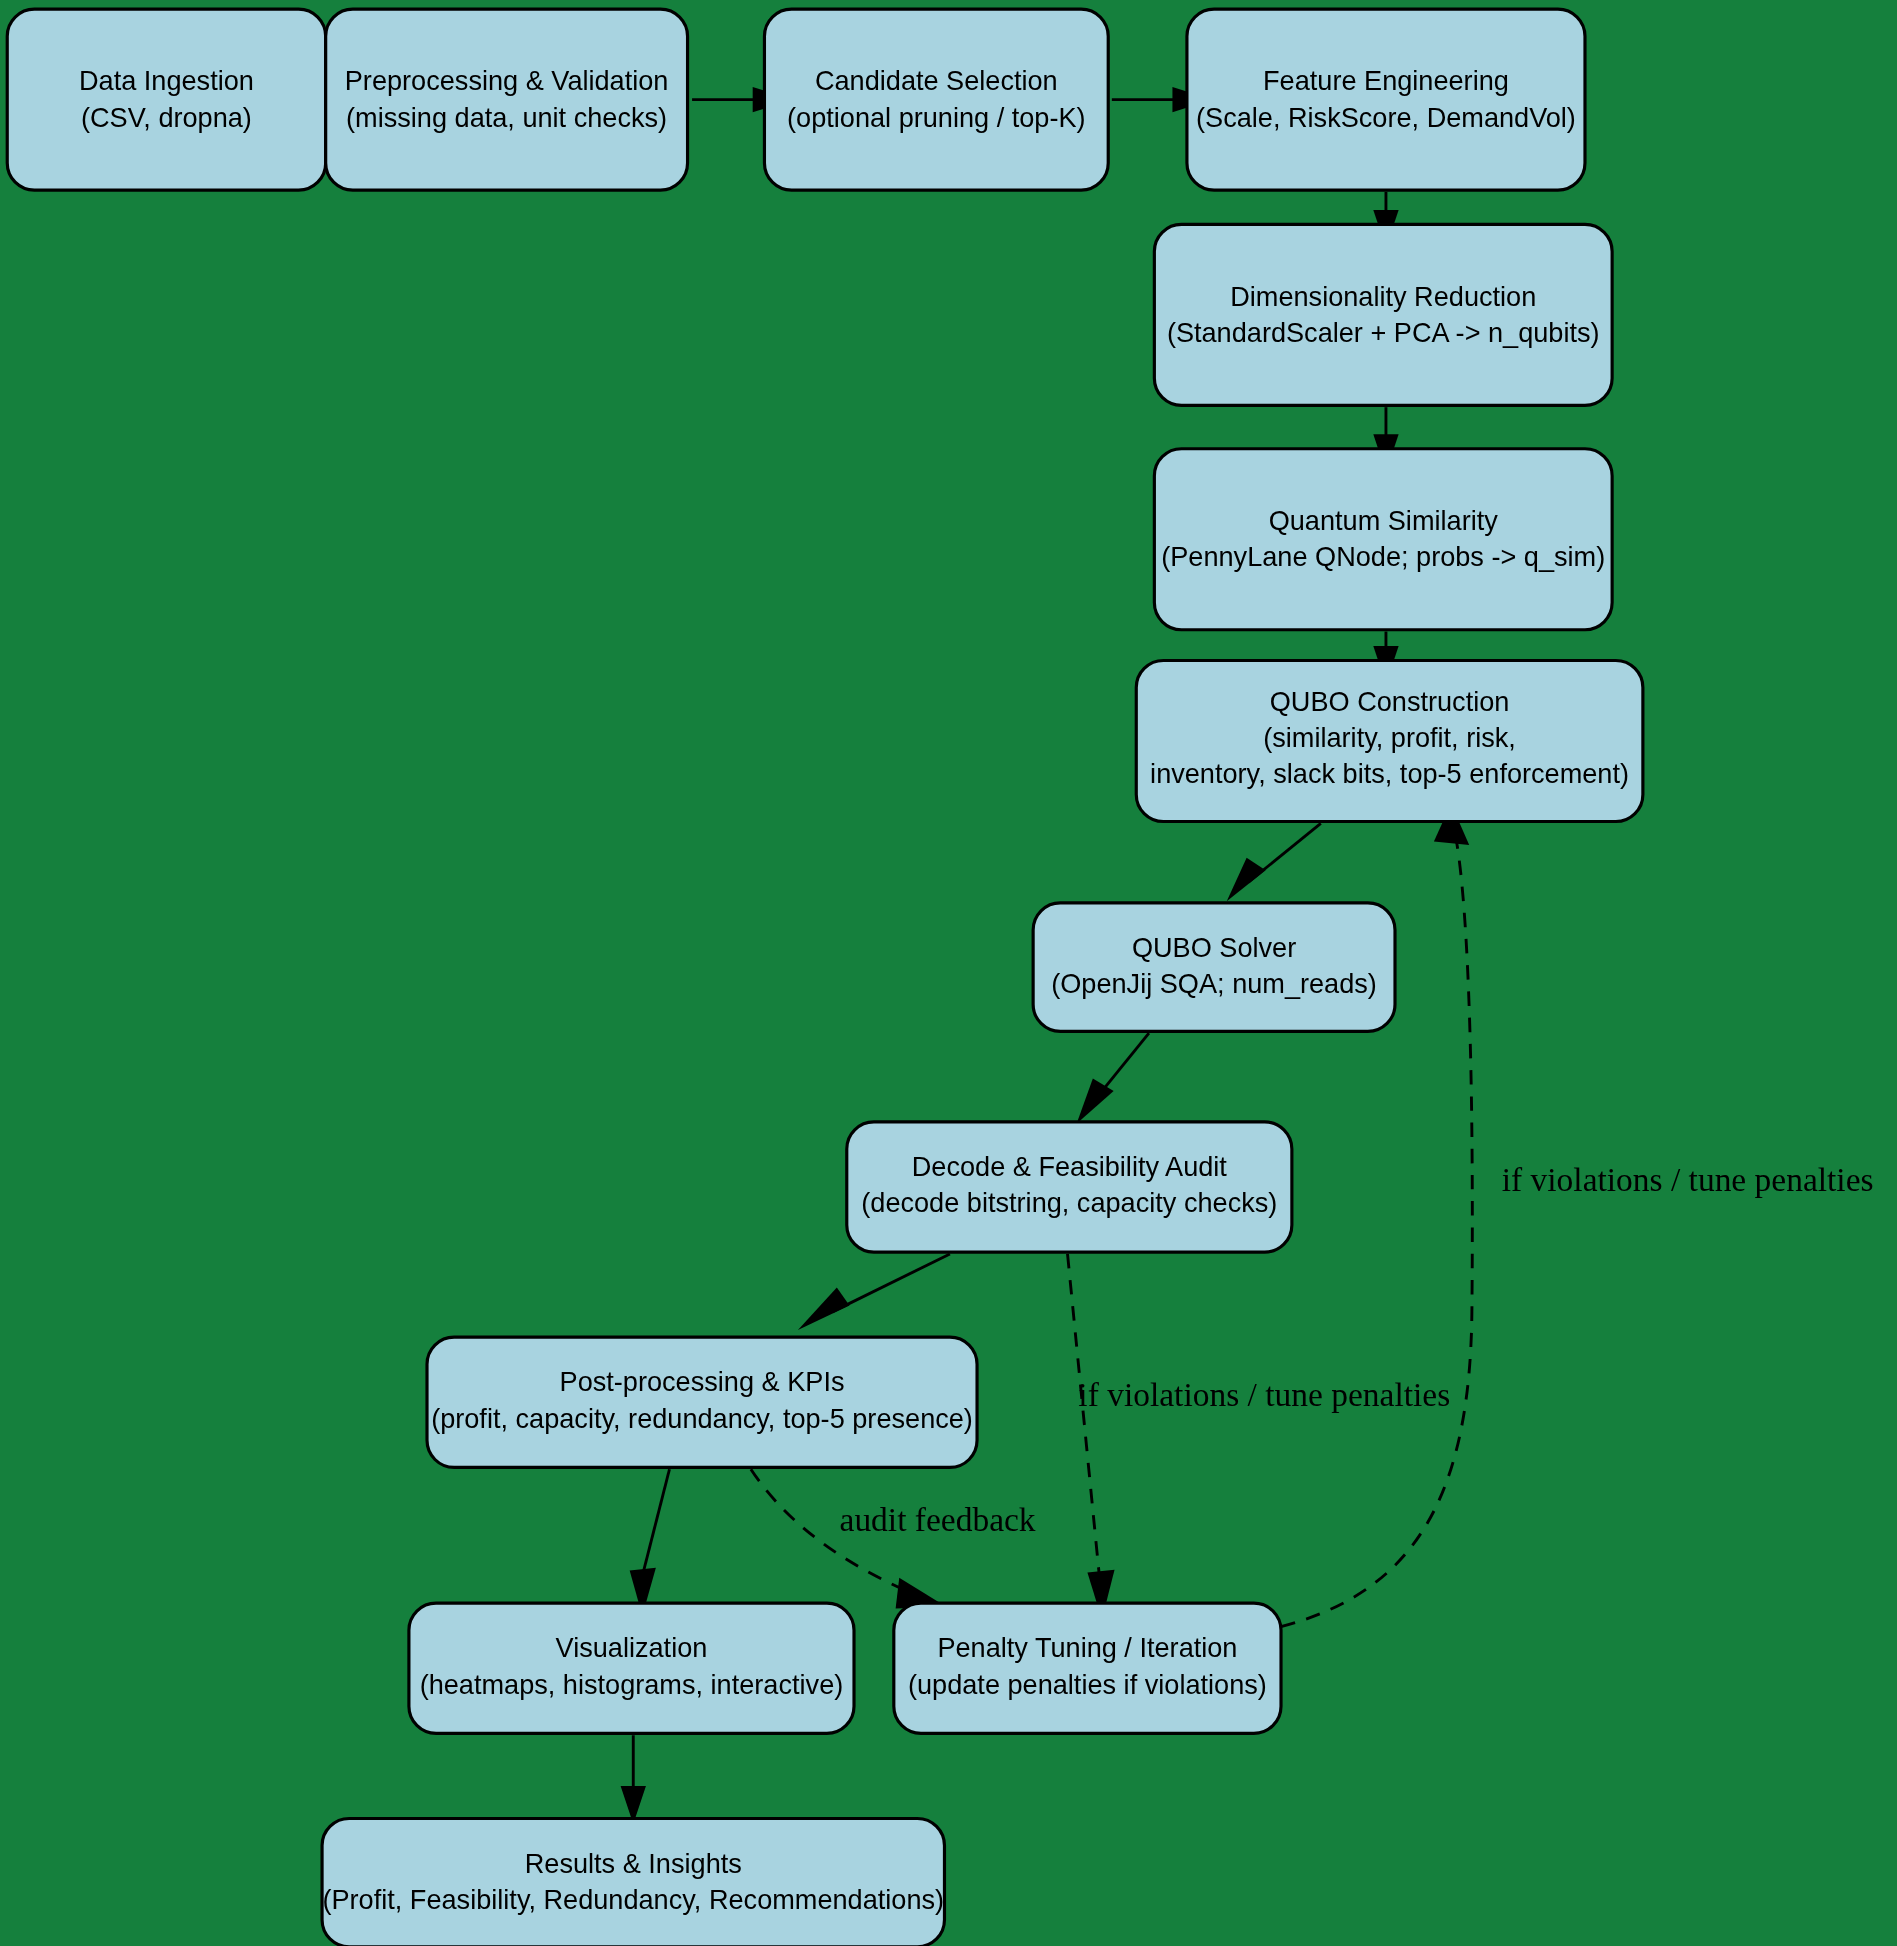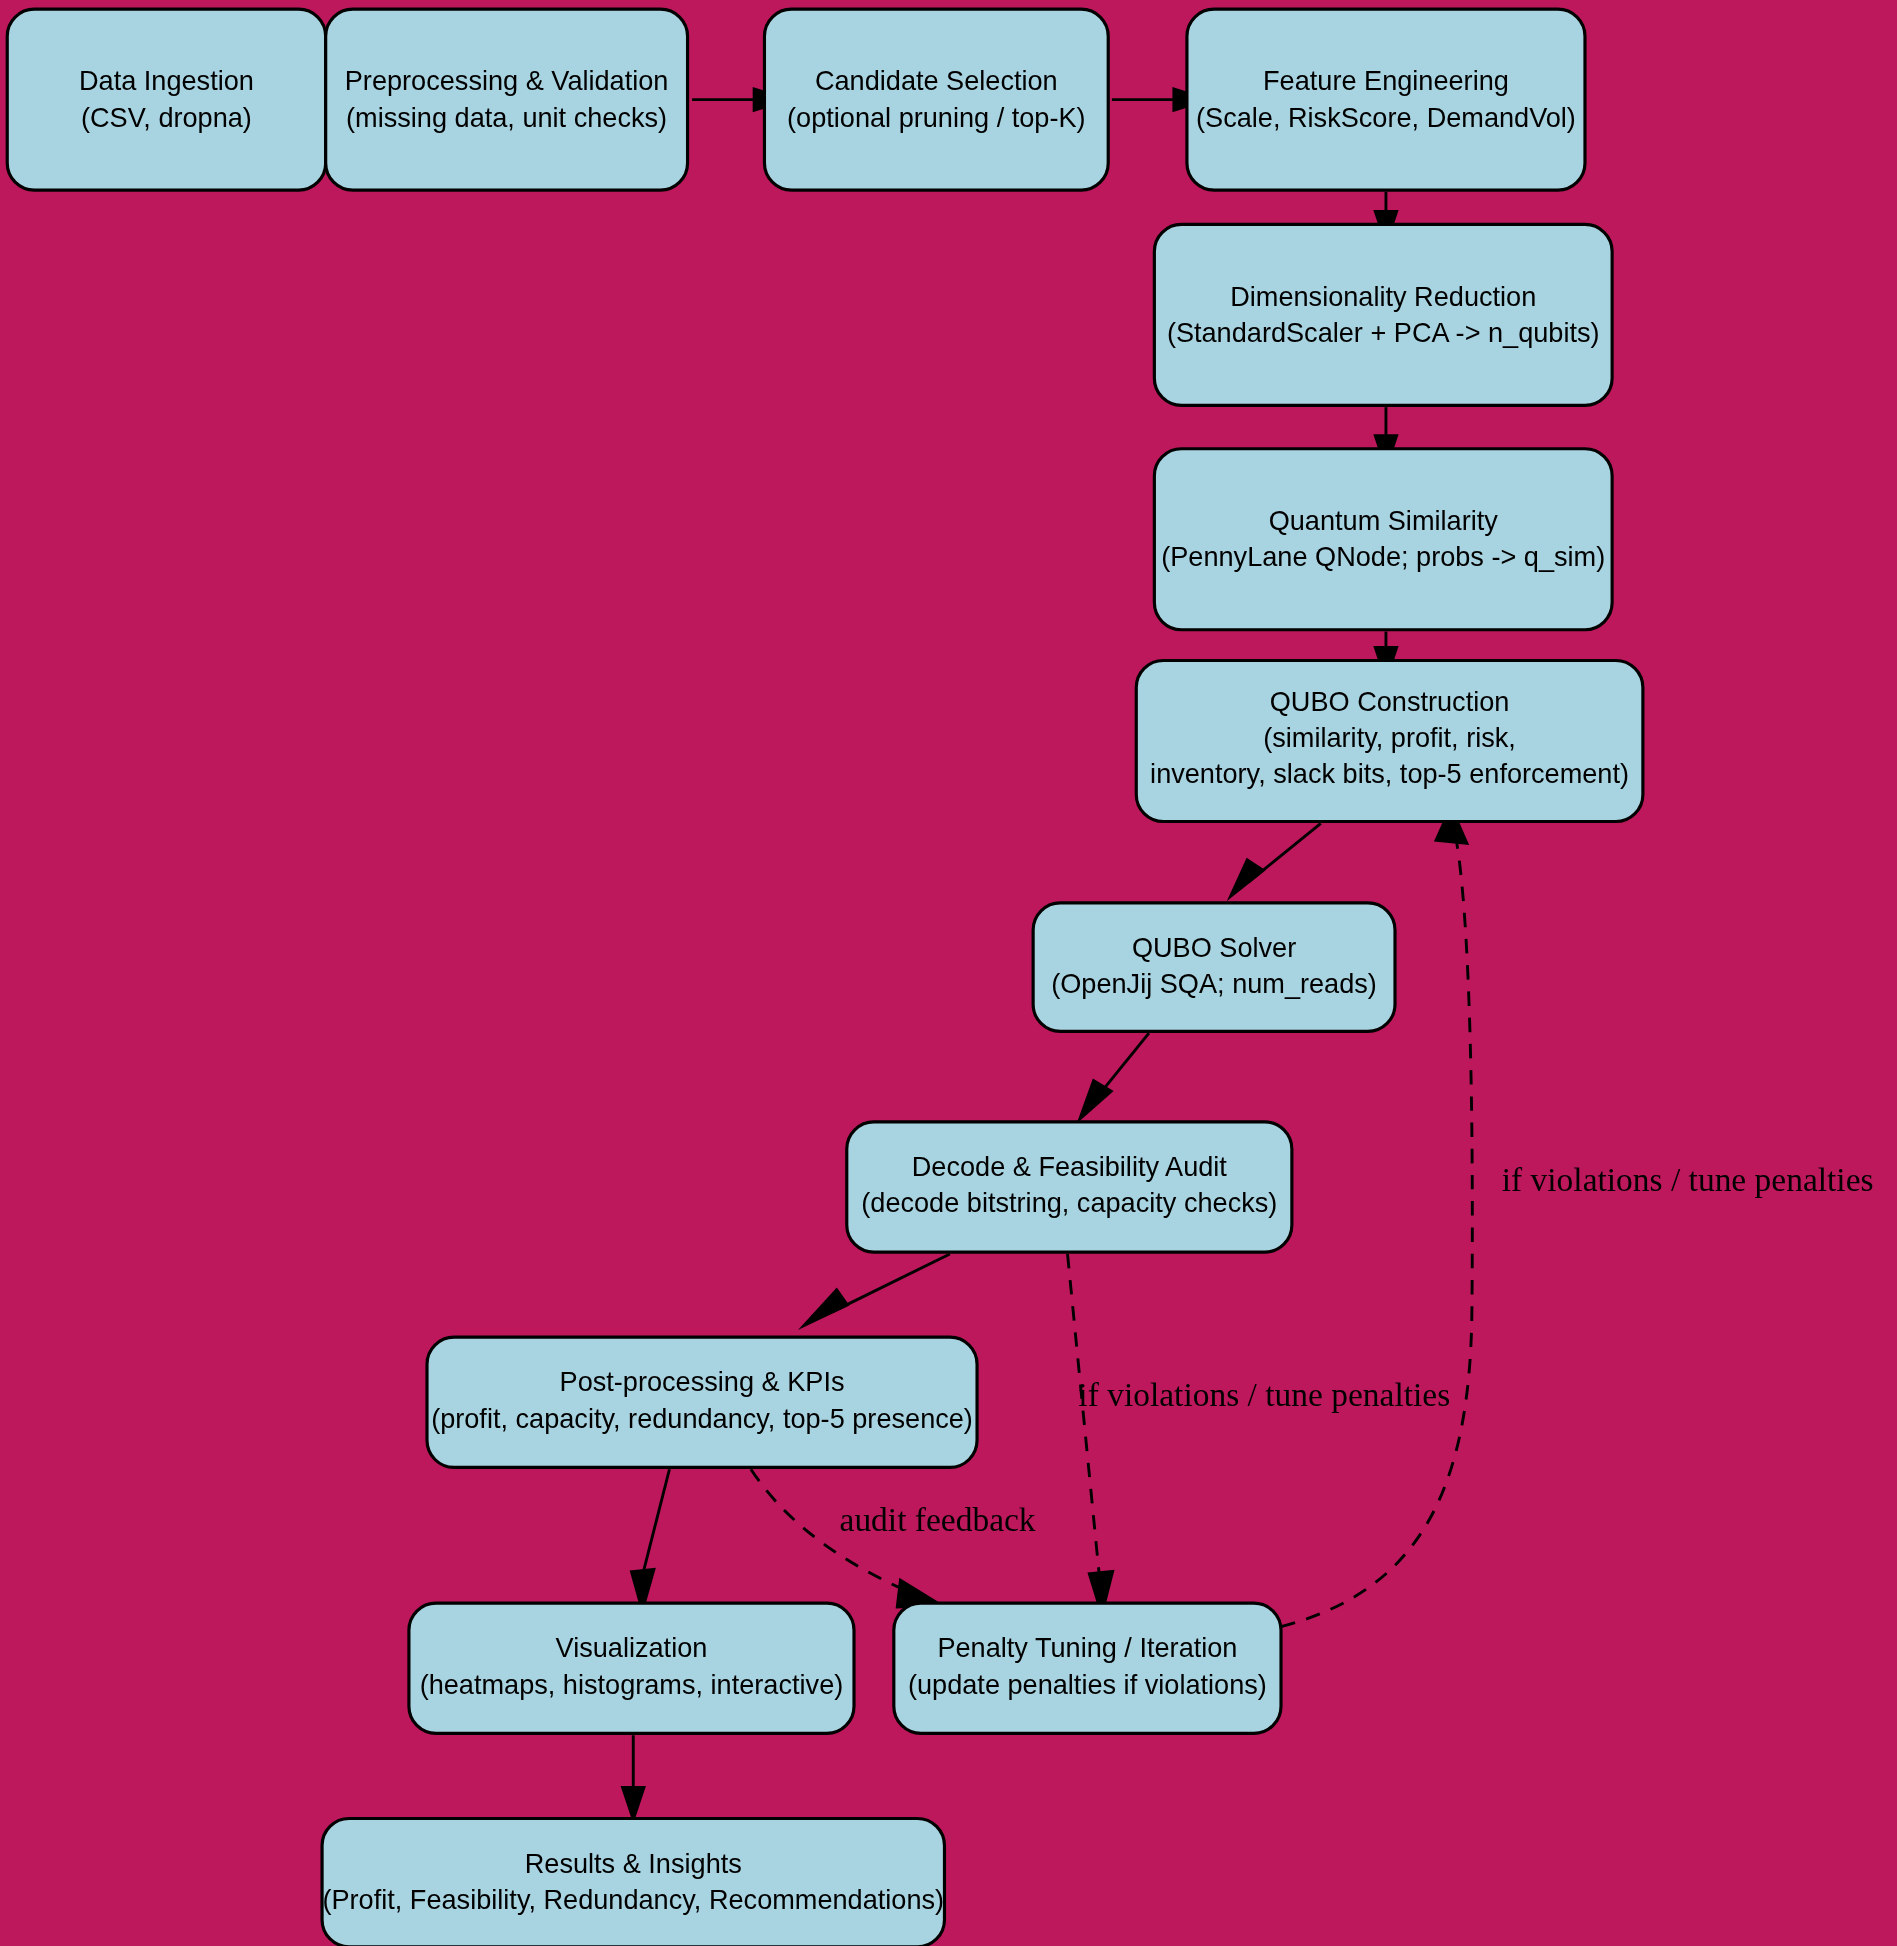--- a/index.html
+++ b/index.html
@@ -10,21 +10,21 @@
   body {
     width: 1898px;
     height: 1947px;
     font-family: "Liberation Sans", sans-serif;
     overflow: hidden;
   }
   #flow-root {
     position: relative;
     width: 1898px;
     height: 1947px;
-    background: #be185d;
+    background: #15803d;
   }
   svg.flow-canvas {
     position: absolute;
     top: 0;
     left: 0;
     width: 1898px;
     height: 1947px;
     display: block;
   }
   .node-rect {

